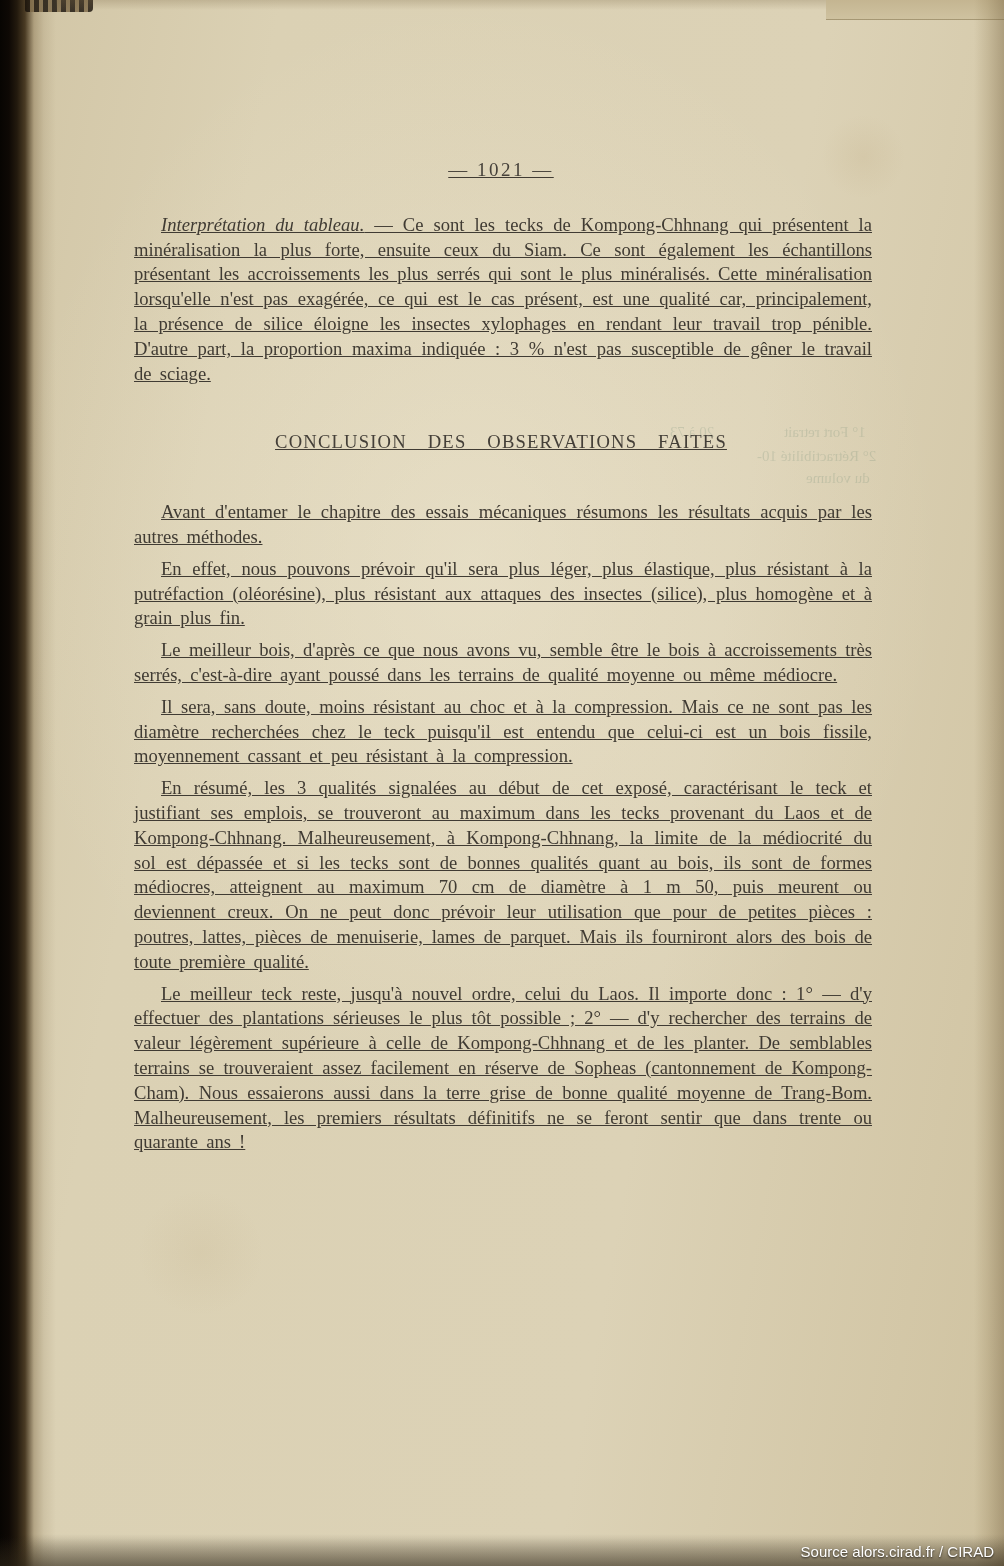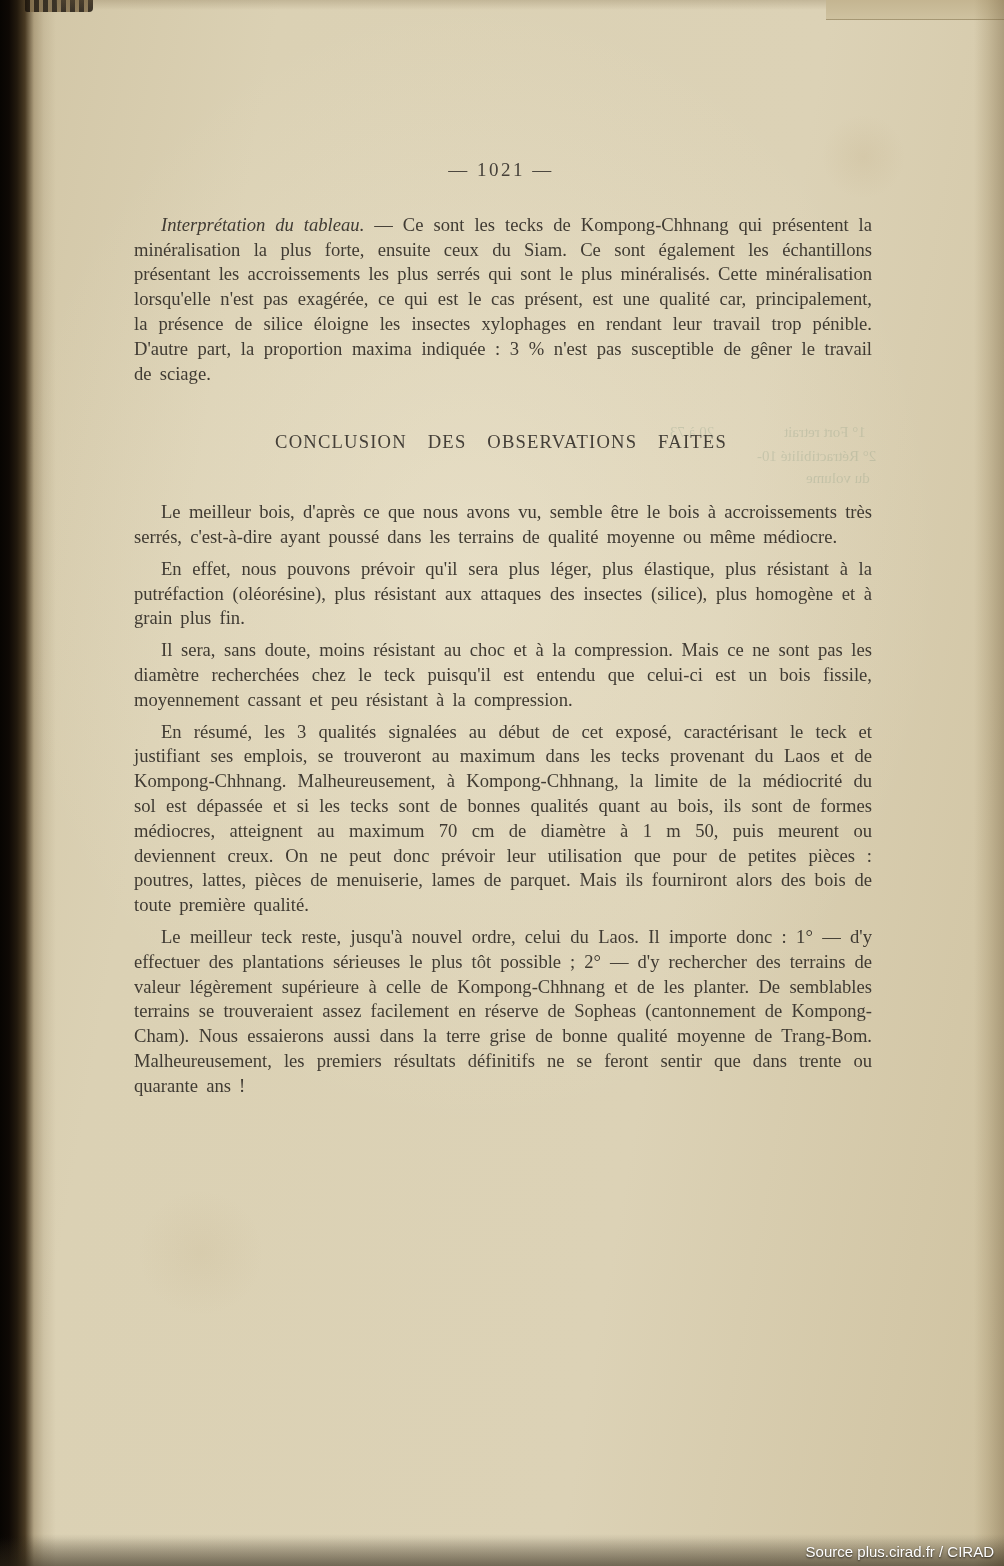--- a/index.html
+++ b/index.html
@@ -51,21 +51,21 @@
   }
   .bottom-shade {
     position:absolute; left:0; right:0; bottom:0; height:28px;
     background:linear-gradient(to top, rgba(95,78,50,0.30), rgba(95,78,50,0));
   }
 
   
   .text-block {
     position:absolute; left:130px; top:158px; width:742px;
     color:#403b33;
-    font-size:18.6px; line-height:24.8px;
+    font-size:18.6px; line-height:24.8px;text-decoration:underline;
   }
   .page-number {
     text-align:center; font-size:19px; letter-spacing:2.5px;
     margin-bottom:30px; color:#46413a;
   }
   p.body-par {
     text-align:justify; text-indent:27px; word-spacing:3.5px;
     margin:0 0 7px 4px;
   }
   .lead-italic { font-style:italic; }
@@ -116,23 +116,24 @@
   <span class="ghost-line ghost-4">20 à 73</span>
 
   <div class="text-block">
 
     <div class="page-number">— 1021 —</div>
 
     <p class="body-par"><span class="lead-italic">Interprétation du tableau.</span><span> — Ce sont les tecks de Kompong-Chhnang qui présentent la minéralisation la plus forte, ensuite ceux du Siam. Ce sont également les échantillons présentant les accroissements les plus serrés qui sont le plus minéralisés. Cette minéralisation lorsqu'elle n'est pas exagérée, ce qui est le cas présent, est une qualité car, principalement, la présence de silice éloigne les insectes xylophages en rendant leur travail trop pénible. D'autre part, la proportion maxima indiquée : 3 % n'est pas susceptible de gêner le travail de sciage.</span></p>
 
     <h2 class="section-heading">CONCLUSION DES OBSERVATIONS FAITES</h2>
 
+    <p class="body-par">Avant d'entamer le chapitre des essais mécaniques résumons les résultats acquis par les autres méthodes.</p>
+    <p class="body-par">En effet, nous pouvons prévoir qu'il sera plus léger, plus élastique, plus résistant à la putréfaction (oléorésine), plus résistant aux attaques des insectes (silice), plus homogène et à grain plus fin.</p>
     <p class="body-par">Le meilleur bois, d'après ce que nous avons vu, semble être le bois à accroissements très serrés, c'est-à-dire ayant poussé dans les terrains de qualité moyenne ou même médiocre.</p>
-    <p class="body-par">En effet, nous pouvons prévoir qu'il sera plus léger, plus élastique, plus résistant à la putréfaction (oléorésine), plus résistant aux attaques des insectes (silice), plus homogène et à grain plus fin.</p>
     <p class="body-par">Il sera, sans doute, moins résistant au choc et à la compression. Mais ce ne sont pas les diamètre recherchées chez le teck puisqu'il est entendu que celui-ci est un bois fissile, moyennement cassant et peu résistant à la compression.</p>
     <p class="body-par">En résumé, les 3 qualités signalées au début de cet exposé, caractérisant le teck et justifiant ses emplois, se trouveront au maximum dans les tecks provenant du Laos et de Kompong-Chhnang. Malheureusement, à Kompong-Chhnang, la limite de la médiocrité du sol est dépassée et si les tecks sont de bonnes qualités quant au bois, ils sont de formes médiocres, atteignent au maximum 70 cm de diamètre à 1 m 50, puis meurent ou deviennent creux. On ne peut donc prévoir leur utilisation que pour de petites pièces : poutres, lattes, pièces de menuiserie, lames de parquet. Mais ils fourniront alors des bois de toute première qualité.</p>
     <p class="body-par">Le meilleur teck reste, jusqu'à nouvel ordre, celui du Laos. Il importe donc : 1° — d'y effectuer des plantations sérieuses le plus tôt possible ; 2° — d'y rechercher des terrains de valeur légèrement supérieure à celle de Kompong-Chhnang et de les planter. De semblables terrains se trouveraient assez facilement en réserve de Sopheas (cantonnement de Kompong-Cham). Nous essaierons aussi dans la terre grise de bonne qualité moyenne de Trang-Bom. Malheureusement, les premiers résultats définitifs ne se feront sentir que dans trente ou quarante ans !</p>
   </div>
 
   <div class="source-band"></div>
-  <div class="source-attribution">Source plus.cirad.fr / CIRAD</div>
+  <div class="source-attribution">Source alors.cirad.fr / CIRAD</div>
 
 </div>
 
 </body></html>

